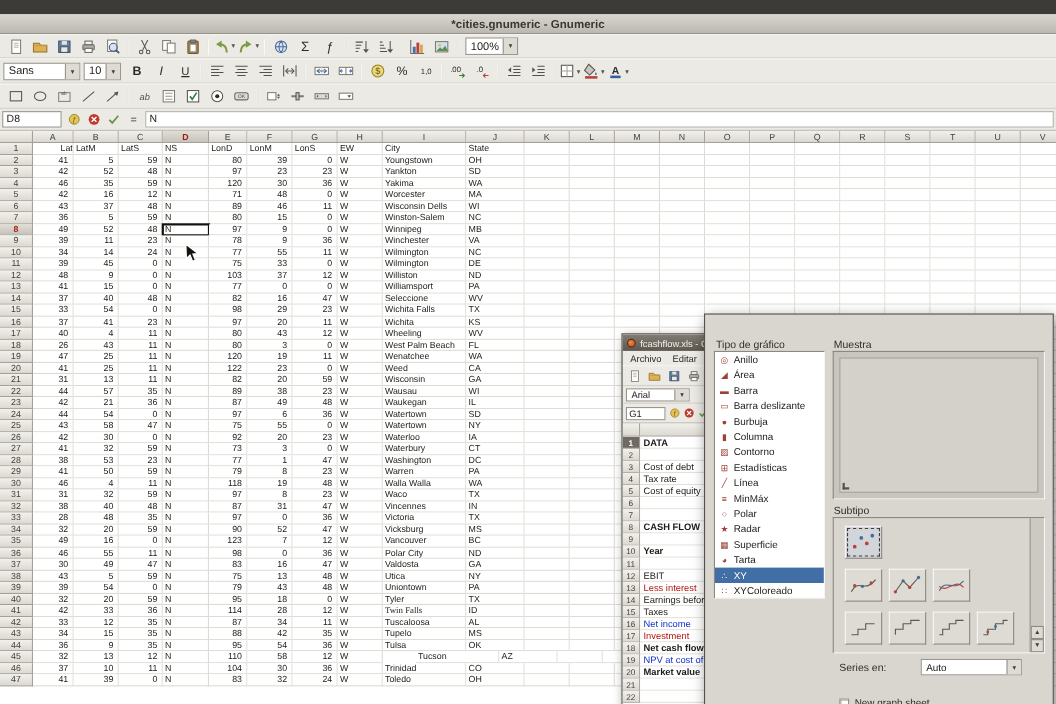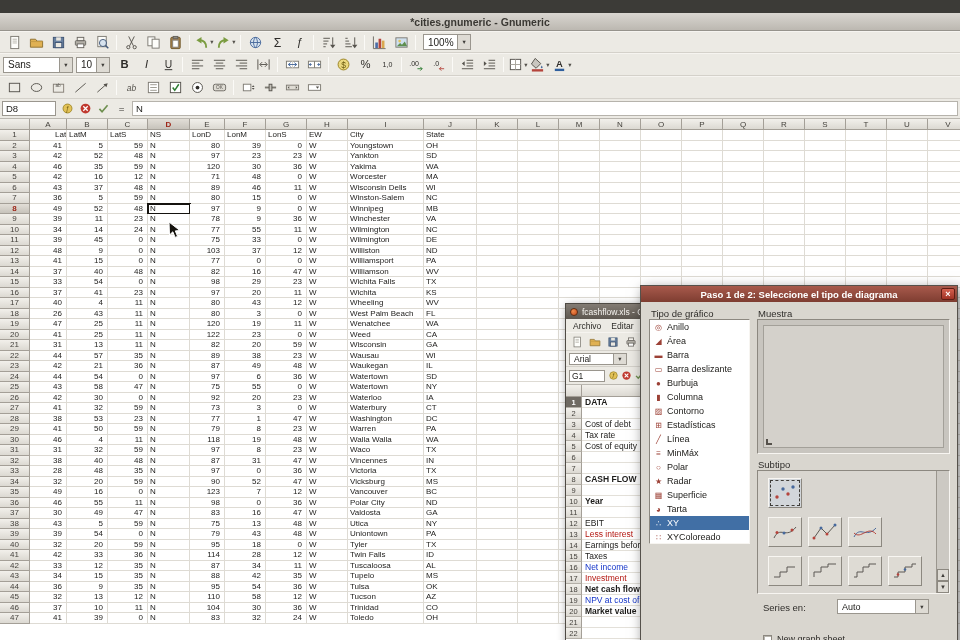--- a/index.html
+++ b/index.html
@@ -1016,21 +1016,21 @@
         <div class="gridrow">
           <div class="rowhead">14</div>
           <div class="cell num" style="width: 37px;">37</div>
           <div class="cell num" style="width: 41px;">40</div>
           <div class="cell num" style="width: 40px;">48</div>
           <div class="cell txt" style="width: 42px;">N</div>
           <div class="cell num" style="width: 35px;">82</div>
           <div class="cell num" style="width: 41px;">16</div>
           <div class="cell num" style="width: 41px;">47</div>
           <div class="cell txt" style="width: 41px;">W</div>
-          <div class="cell txt" style="width: 76px;">Williamson</div>
+          <div class="cell txt" style="width: 76px;">Seleccione</div>
           <div class="cell txt" style="width: 53px;">WV</div>
           <div class="cell" style="width: 41px;"></div>
           <div class="cell" style="width: 41px;"></div>
           <div class="cell" style="width: 41px;"></div>
           <div class="cell" style="width: 41px;"></div>
           <div class="cell" style="width: 41px;"></div>
           <div class="cell" style="width: 41px;"></div>
           <div class="cell" style="width: 41px;"></div>
           <div class="cell" style="width: 41px;"></div>
           <div class="cell" style="width: 41px;"></div>
@@ -1691,21 +1691,21 @@
         <div class="gridrow">
           <div class="rowhead">41</div>
           <div class="cell num" style="width: 37px;">42</div>
           <div class="cell num" style="width: 41px;">33</div>
           <div class="cell num" style="width: 40px;">36</div>
           <div class="cell txt" style="width: 42px;">N</div>
           <div class="cell num" style="width: 35px;">114</div>
           <div class="cell num" style="width: 41px;">28</div>
           <div class="cell num" style="width: 41px;">12</div>
           <div class="cell txt" style="width: 41px;">W</div>
-          <div class="cell txt" style="width: 76px;">Twin Falls</div>
+          <div class="cell txt" style="width: 76px; font-family: Liberation Serif, serif;">Twin Falls</div>
           <div class="cell txt" style="width: 53px;">ID</div>
           <div class="cell" style="width: 41px;"></div>
           <div class="cell" style="width: 41px;"></div>
           <div class="cell" style="width: 41px;"></div>
           <div class="cell" style="width: 41px;"></div>
           <div class="cell" style="width: 41px;"></div>
           <div class="cell" style="width: 41px;"></div>
           <div class="cell" style="width: 41px;"></div>
           <div class="cell" style="width: 41px;"></div>
           <div class="cell" style="width: 41px;"></div>
@@ -1791,21 +1791,21 @@
         <div class="gridrow">
           <div class="rowhead">45</div>
           <div class="cell num" style="width: 37px;">32</div>
           <div class="cell num" style="width: 41px;">13</div>
           <div class="cell num" style="width: 40px;">12</div>
           <div class="cell txt" style="width: 42px;">N</div>
           <div class="cell num" style="width: 35px;">110</div>
           <div class="cell num" style="width: 41px;">58</div>
           <div class="cell num" style="width: 41px;">12</div>
           <div class="cell txt" style="width: 41px;">W</div>
-          <div class="cell txt" style="width: 76px;">Tucson</div>
+          <div class="cell txt" style="width: 76px; margin-left: 30px;">Tucson</div>
           <div class="cell txt" style="width: 53px;">AZ</div>
           <div class="cell" style="width: 41px;"></div>
           <div class="cell" style="width: 41px;"></div>
           <div class="cell" style="width: 41px;"></div>
           <div class="cell" style="width: 41px;"></div>
           <div class="cell" style="width: 41px;"></div>
           <div class="cell" style="width: 41px;"></div>
           <div class="cell" style="width: 41px;"></div>
           <div class="cell" style="width: 41px;"></div>
           <div class="cell" style="width: 41px;"></div>
@@ -2060,26 +2060,20 @@
           <div class="fc-cell"></div>
         </div>
         <div class="fc-row">
           <div class="fc-rowhead">22</div>
           <div class="fc-cell"></div>
         </div>
       </div>
   </div>
 
   <div class="dialog">
-    <div class="dlg-title">
-      <span>Paso 1 de 2: Seleccione el tipo de diagrama</span>
-      <div class="dlg-close">
-          <span>×</span>
-        </div>
-    </div>
     <div class="dlg-label ct">Tipo de gráfico</div>
     <div class="ct-list" id="ctlist">
         <div class="ct-item">
           <span class="ci">◎</span>
           <span>Anillo</span>
         </div>
         <div class="ct-item">
           <span class="ci">◢</span>
           <span>Área</span>
         </div>

